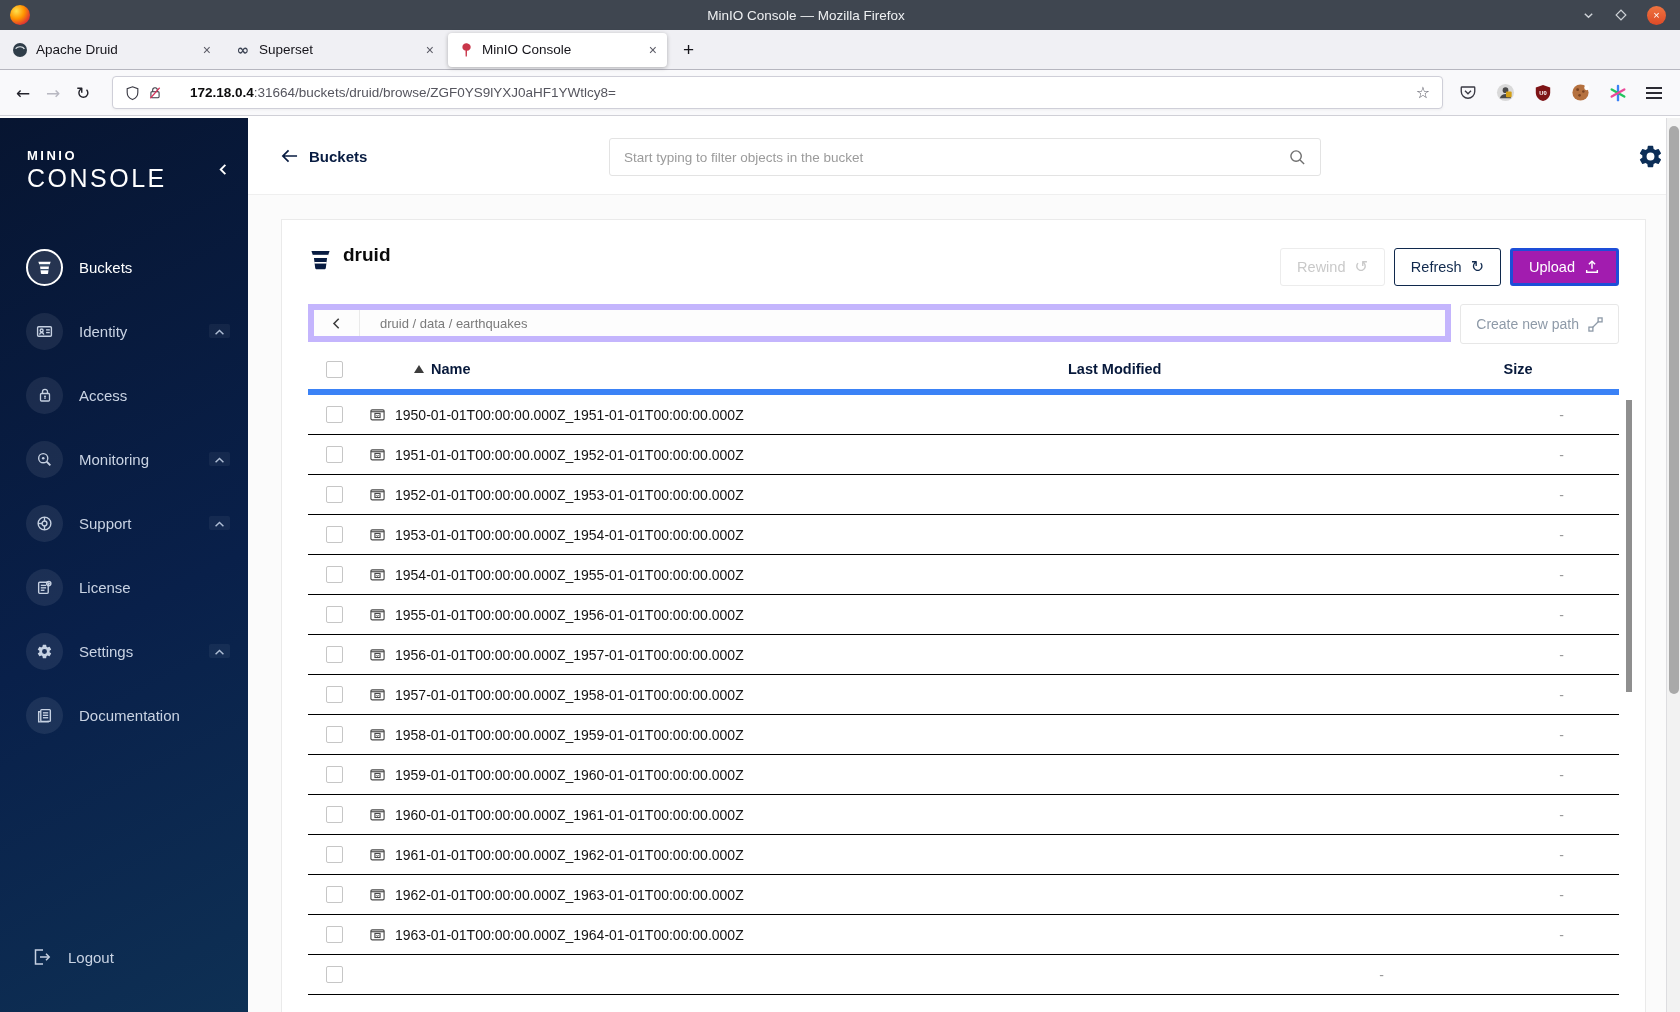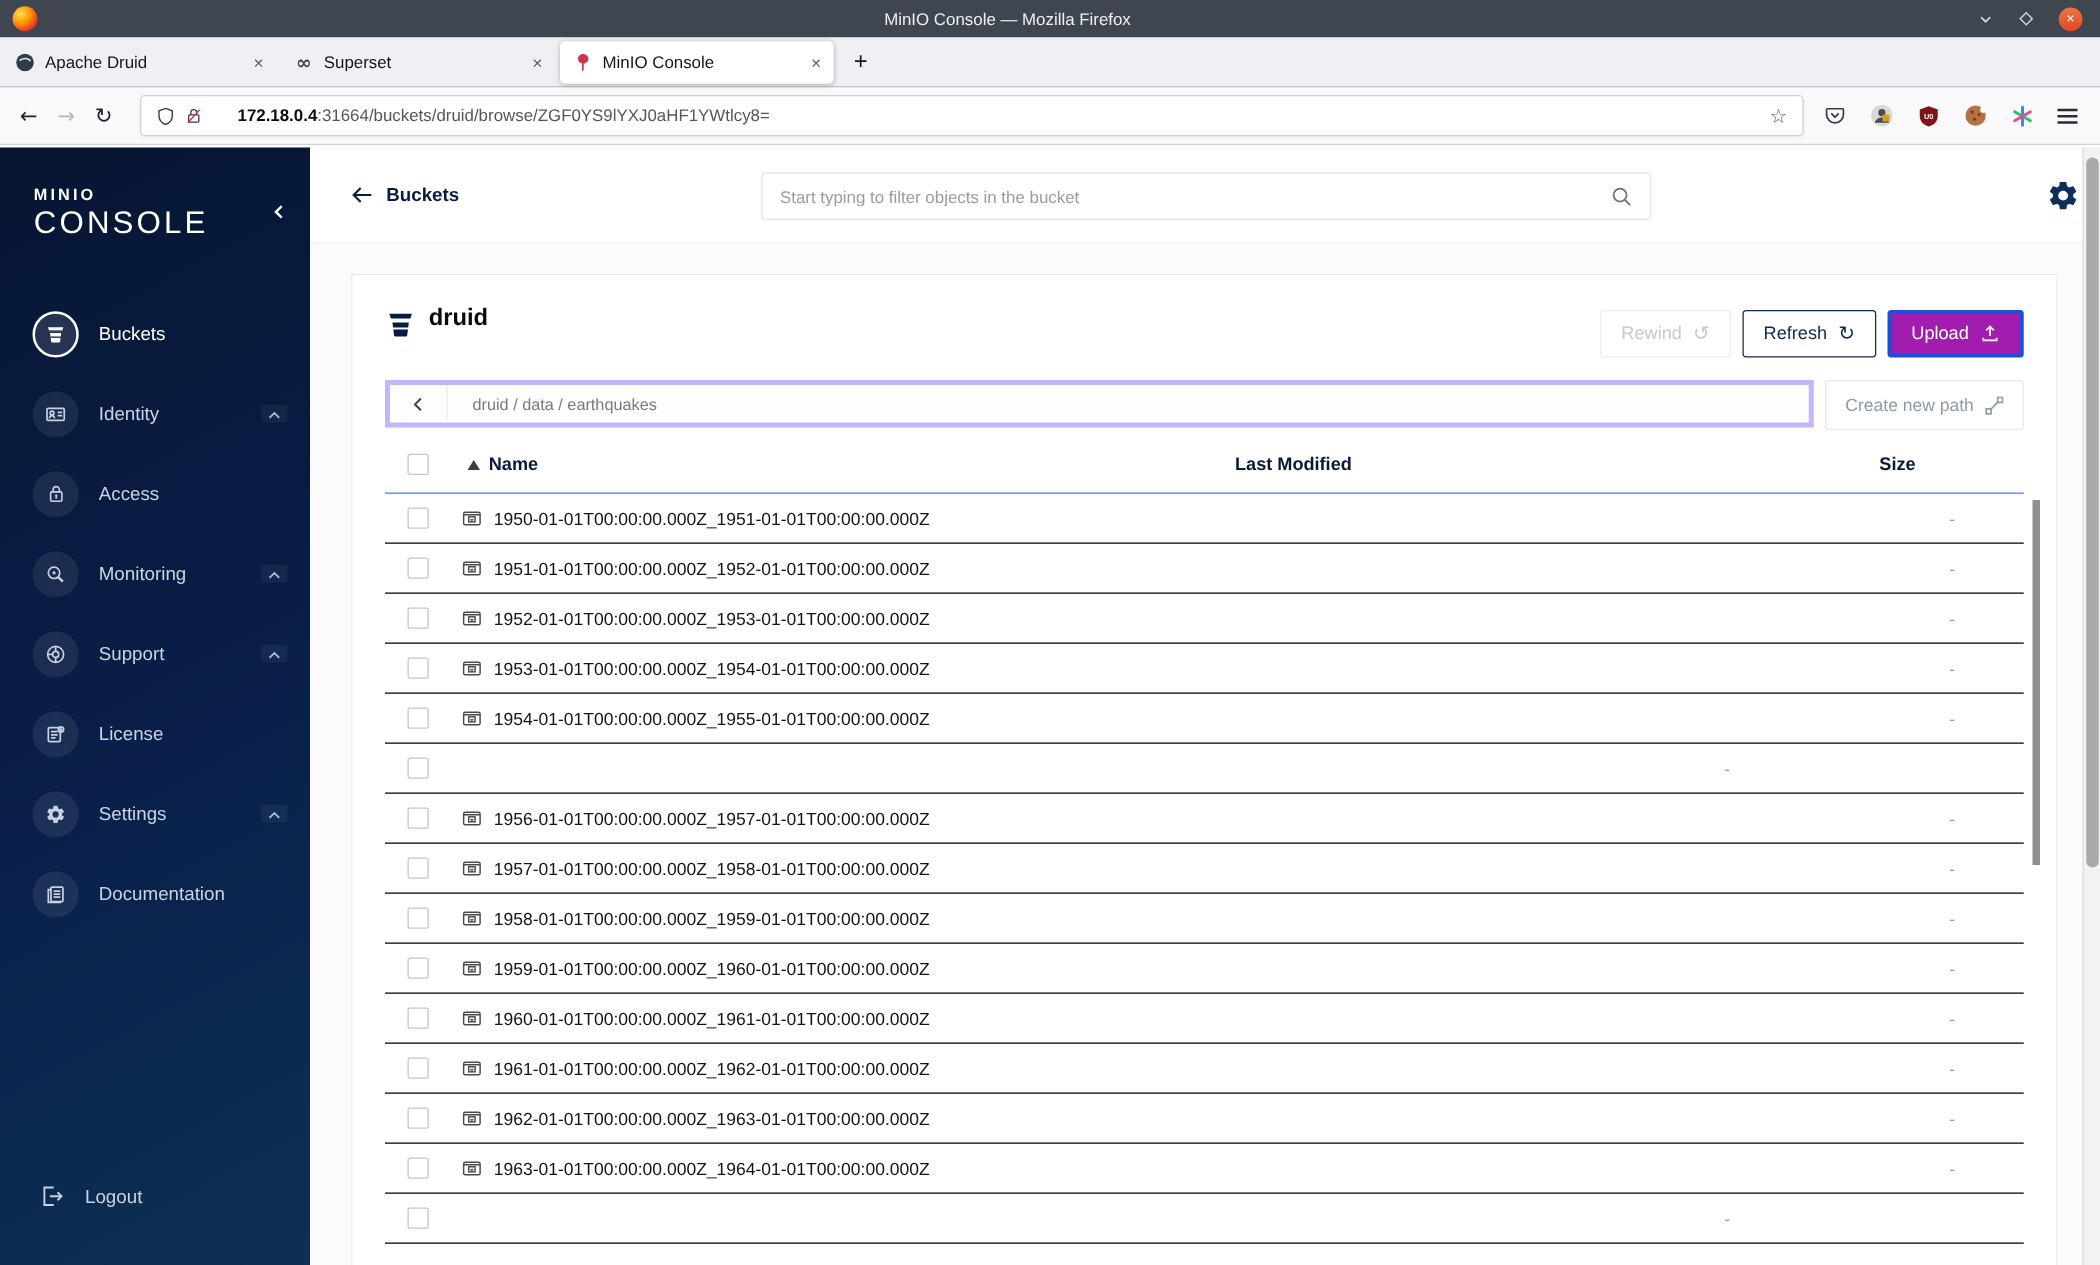--- a/index.html
+++ b/index.html
@@ -89,30 +89,30 @@
   .actions { margin-left:auto; display:flex; gap:9px; margin-top:4px; }
   .btn { height:38px; padding:0 16px; border-radius:3px; font-size:14.5px; display:inline-flex; align-items:center;
          gap:9px; background:#fff; cursor:pointer; white-space:nowrap; }
   .btn-rewind { border:1px solid #ececec; color:#c9c9c9; }
   .btn-refresh { border:1px solid #10294d; color:#10294d; }
   .btn-upload { background:#a21caf; border:3px solid #1d4ed8; color:#fff;justify-content:center; }
   .btn .bicon { font-family:"DejaVu Sans",sans-serif; font-size:16px; line-height:1; }
 
   .browser { padding:0 26px; }
   .pathbar-row { display:flex; gap:9px; align-items:stretch; }
-  .pathbar { flex:1; height:38px; border:4px solid #c4b5fd; background:#fdfdfd; display:flex; align-items:center; }
+  .pathbar { flex:1; height:38px; border:6px solid #c4b5fd; background:#fdfdfd; display:flex; align-items:center; }
   .path-back { width:46px; height:100%; border-right:1px solid #eaeaea; display:flex; align-items:center;
                justify-content:center; color:#3c3c3c; cursor:pointer; }
   .path-text { margin-left:20px; font-size:13px; color:#7a7a7a; }
   .btn-createpath { height:40px; padding:0 15px; border:1px solid #e7e7e7; border-radius:3px; background:#fff;
                     color:#8e9aa8; font-size:14px; display:flex; align-items:center; gap:9px; cursor:pointer; }
 
   .table { margin-top:5px; }
   .trow { display:grid; grid-template-columns:52px 628px 1fr 180px; align-items:center; }
-  .thead { height:46px; border-bottom:1px solid #3b82f6; font-size:14.5px; font-weight:700; color:#07193b; }
+  .thead { height:46px; border-bottom:6px solid #3b82f6; font-size:14.5px; font-weight:700; color:#07193b;gap:40px; }
   .thead .hname { display:flex; align-items:center; gap:7px; padding-left:14px; }
   .cell-cb { display:flex; justify-content:center; }
   .cb { width:17px; height:17px; border:1px solid #c6c6c6; border-radius:2px; background:#fff; cursor:pointer; }
   .hsize { text-align:center; padding-right:22px; }
   .orow { height:40px; border-bottom:1px solid #000000; font-size:14px; color:#141414; cursor:pointer; }
   .ocell-name { display:flex; align-items:center; gap:9px; padding-left:9px; white-space:nowrap; overflow:hidden; }
   .ocell-size { text-align:right; padding-right:55px; color:#9a9a9a; }
 
   
   .tbl-thumb { position:absolute; left:1626px; top:400px; width:6px; height:292px; background:#8f8f8f; }
@@ -547,20 +547,29 @@
                       <span>1954-01-01T00:00:00.000Z_1955-01-01T00:00:00.000Z</span>
                     </span>
                     <span></span>
                     <span class="ocell-size">-</span>
                   </div>
 
                   <div class="trow orow">
                     <span class="cell-cb">
                       <span class="cb"></span>
                     </span>
+                    <span class="ocell-name">
+                      <svg width="17" height="17" viewBox="0 0 16 16" fill="none" stroke="#4a4a4a" stroke-width="1.1">
+                        <rect x="1.8" y="3.6" width="12.4" height="9.4" rx="1.2"></rect>
+                        <path d="M1.8 5.4h12.4"></path>
+                        <rect x="5.6" y="7" width="4.8" height="3.8"></rect>
+                        <path d="M7 8.5l1 1.3 1-1.3" stroke-width="0.9"></path>
+                      </svg>
+                      <span>1955-01-01T00:00:00.000Z_1956-01-01T00:00:00.000Z</span>
+                    </span>
                     <span></span>
                     <span class="ocell-size">-</span>
                   </div>
 
                   <div class="trow orow">
                     <span class="cell-cb">
                       <span class="cb"></span>
                     </span>
                     <span class="ocell-name">
                       <svg width="17" height="17" viewBox="0 0 16 16" fill="none" stroke="#4a4a4a" stroke-width="1.1">

